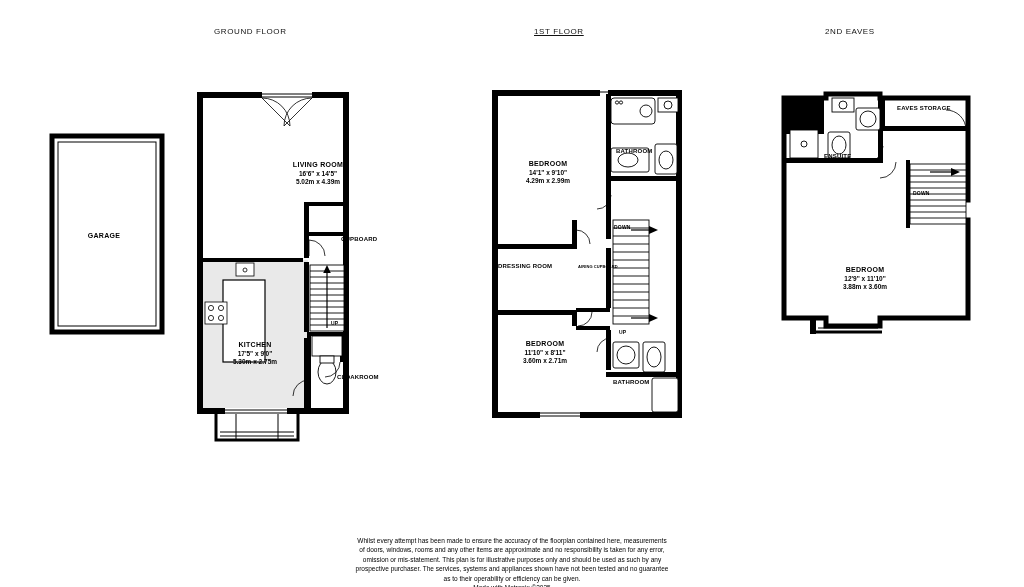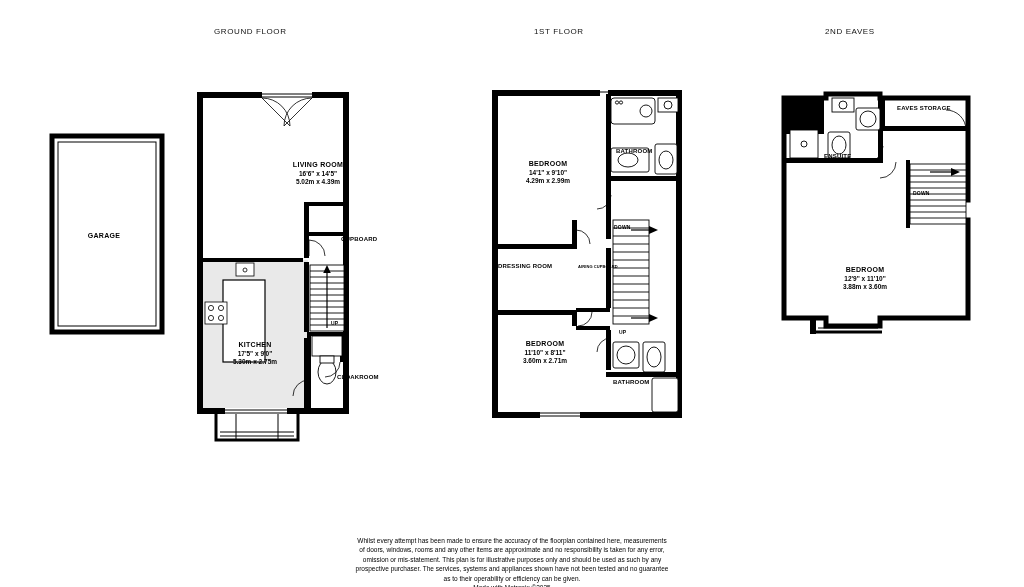--- a/index.html
+++ b/index.html
@@ -17,21 +17,21 @@
   }
   .floor-title {
     position: absolute;
     font-size: 8px;
     letter-spacing: 0.6px;
     font-weight: normal;
     color: #111;
     white-space: nowrap;
   }
   #title-ground { left: 166px; top: 27px; margin-left: 48px; }
-  #title-first  { left: 534px; top: 27px; }
+  #title-first  { left: 534px; top: 27px; text-decoration: underline; }
   #title-second { left: 825px; top: 27px; }
 
   .plan {
     position: absolute;
   }
   .plan svg { display: block; }
 
   .room-label {
     position: absolute;
     text-align: center;

